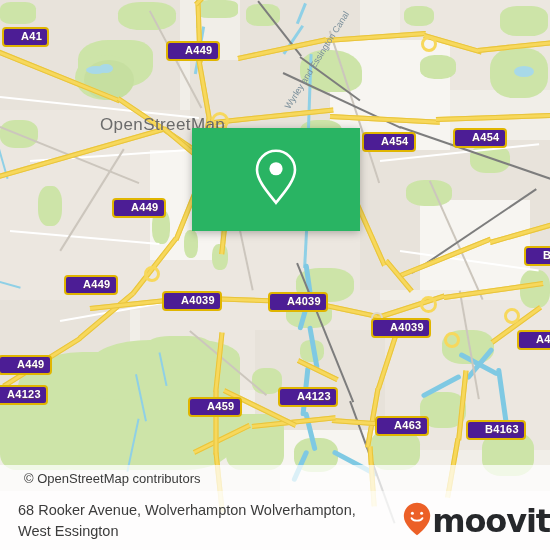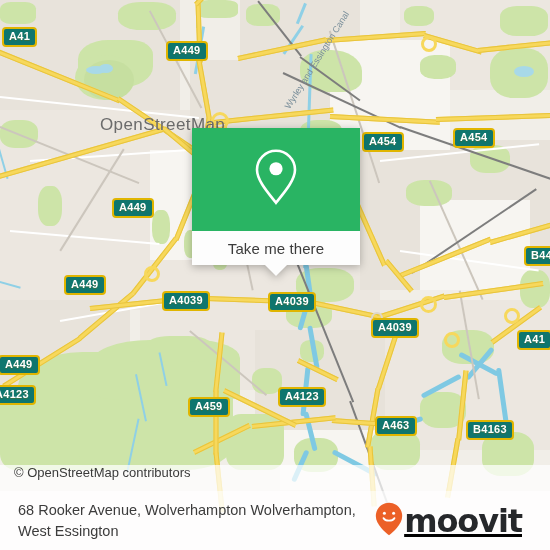--- a/index.html
+++ b/index.html
@@ -70,28 +70,28 @@
   .river {
     position: absolute;
     background: #7fc9e3;
     transform-origin: 0 50%;
     border-radius: 4px;
   }
 
   
   .shield {
     position: absolute;
-    background: #0f766e;
+    background: #4c1d95;
     border: 2px solid #e0b500;
     border-radius: 4px;
     color: #ffffff;
     font-size: 11px;
     font-weight: bold;
     letter-spacing: .3px;
-    padding: 1px 5px 2px 5px;
+    padding: 1px 5px 2px 17px;
     line-height: 13px;
     text-shadow: 0 1px 0 rgba(130,100,0,.35);
     white-space: nowrap;
     font-family: "Liberation Sans", sans-serif;
   }
   .place-label {
     position: absolute;
     color: #6b6b6b;
     font-size: 17px;
     letter-spacing: .4px;
@@ -152,22 +152,22 @@
   #attribution {
     position: absolute;
     left: 0;
     top: 465px;
     width: 550px;
     height: 26px;
     background: rgba(255,255,255,.72);
     color: #3a3a3a;
     font-size: 13px;
     display: flex;
-    align-items: flex-start;
-    padding-left: 14px;
+    align-items: center;
+    padding-left: 24px;
     box-sizing: border-box;
   }
 
   
   #footer {
     position: absolute;
     left: 0;
     top: 491px;
     width: 550px;
     height: 59px;
@@ -180,22 +180,21 @@
     flex: 1;
     padding-left: 18px;
     padding-right: 4px;
     color: #3c3c3c;
     font-size: 14.5px;
     line-height: 21px;
   }
   #moovit-logo {
     display: flex;
     align-items: flex-end;
-    padding-right: 28px;
-    text-decoration: underline;
+    padding-right: 0;
   }
   #moovit-wordmark {
     color: #26282b;
     font-size: 32px;
     font-weight: bold;
     letter-spacing: -1.1px;
     margin-left: 1px;
     font-family: "DejaVu Sans", sans-serif;
   }
 </style>
@@ -403,24 +402,20 @@
 
   <div id="popup-card">
     <div id="popup-image">
       <div id="popup-pin">
         <svg width="46" height="58" viewBox="0 0 46 58" xmlns="http://www.w3.org/2000/svg">
           <path d="M23 3 C12.5 3 4 11.5 4 22 C4 33 16 46 23 55 C30 46 42 33 42 22 C42 11.5 33.5 3 23 3 Z" fill="none" stroke="#ffffff" stroke-width="2.6"></path>
           <circle cx="23" cy="21" r="6.6" fill="#ffffff"></circle>
         </svg>
       </div>
     </div>
-    <div id="popup-button">
-      <span>Take me there</span>
-      <div id="popup-tail"></div>
-    </div>
   </div>
 
   <div id="attribution">
     <span>© OpenStreetMap contributors</span>
   </div>
 
   <div id="footer">
     <div id="footer-address">
       <div>68 Rooker Avenue, Wolverhampton Wolverhampton,</div>
       <div>West Essington</div>

